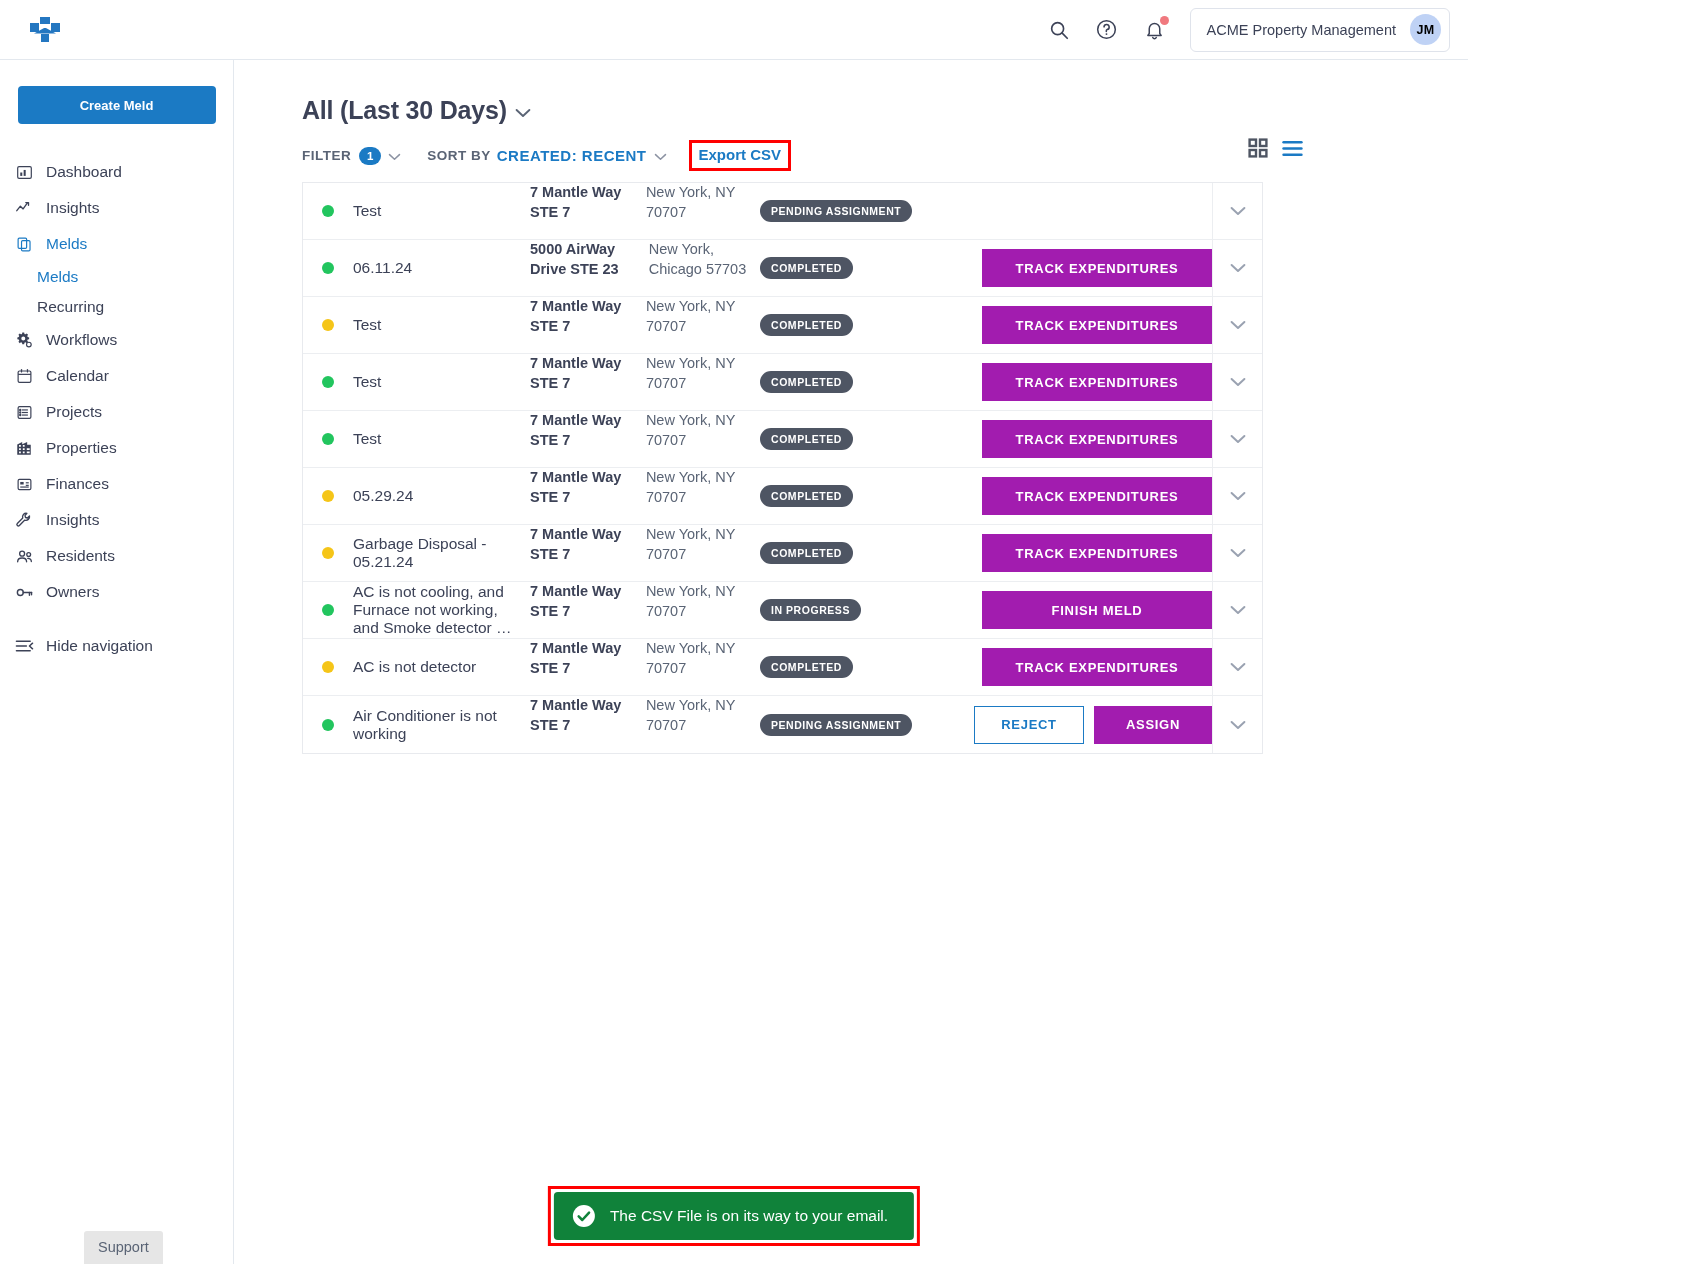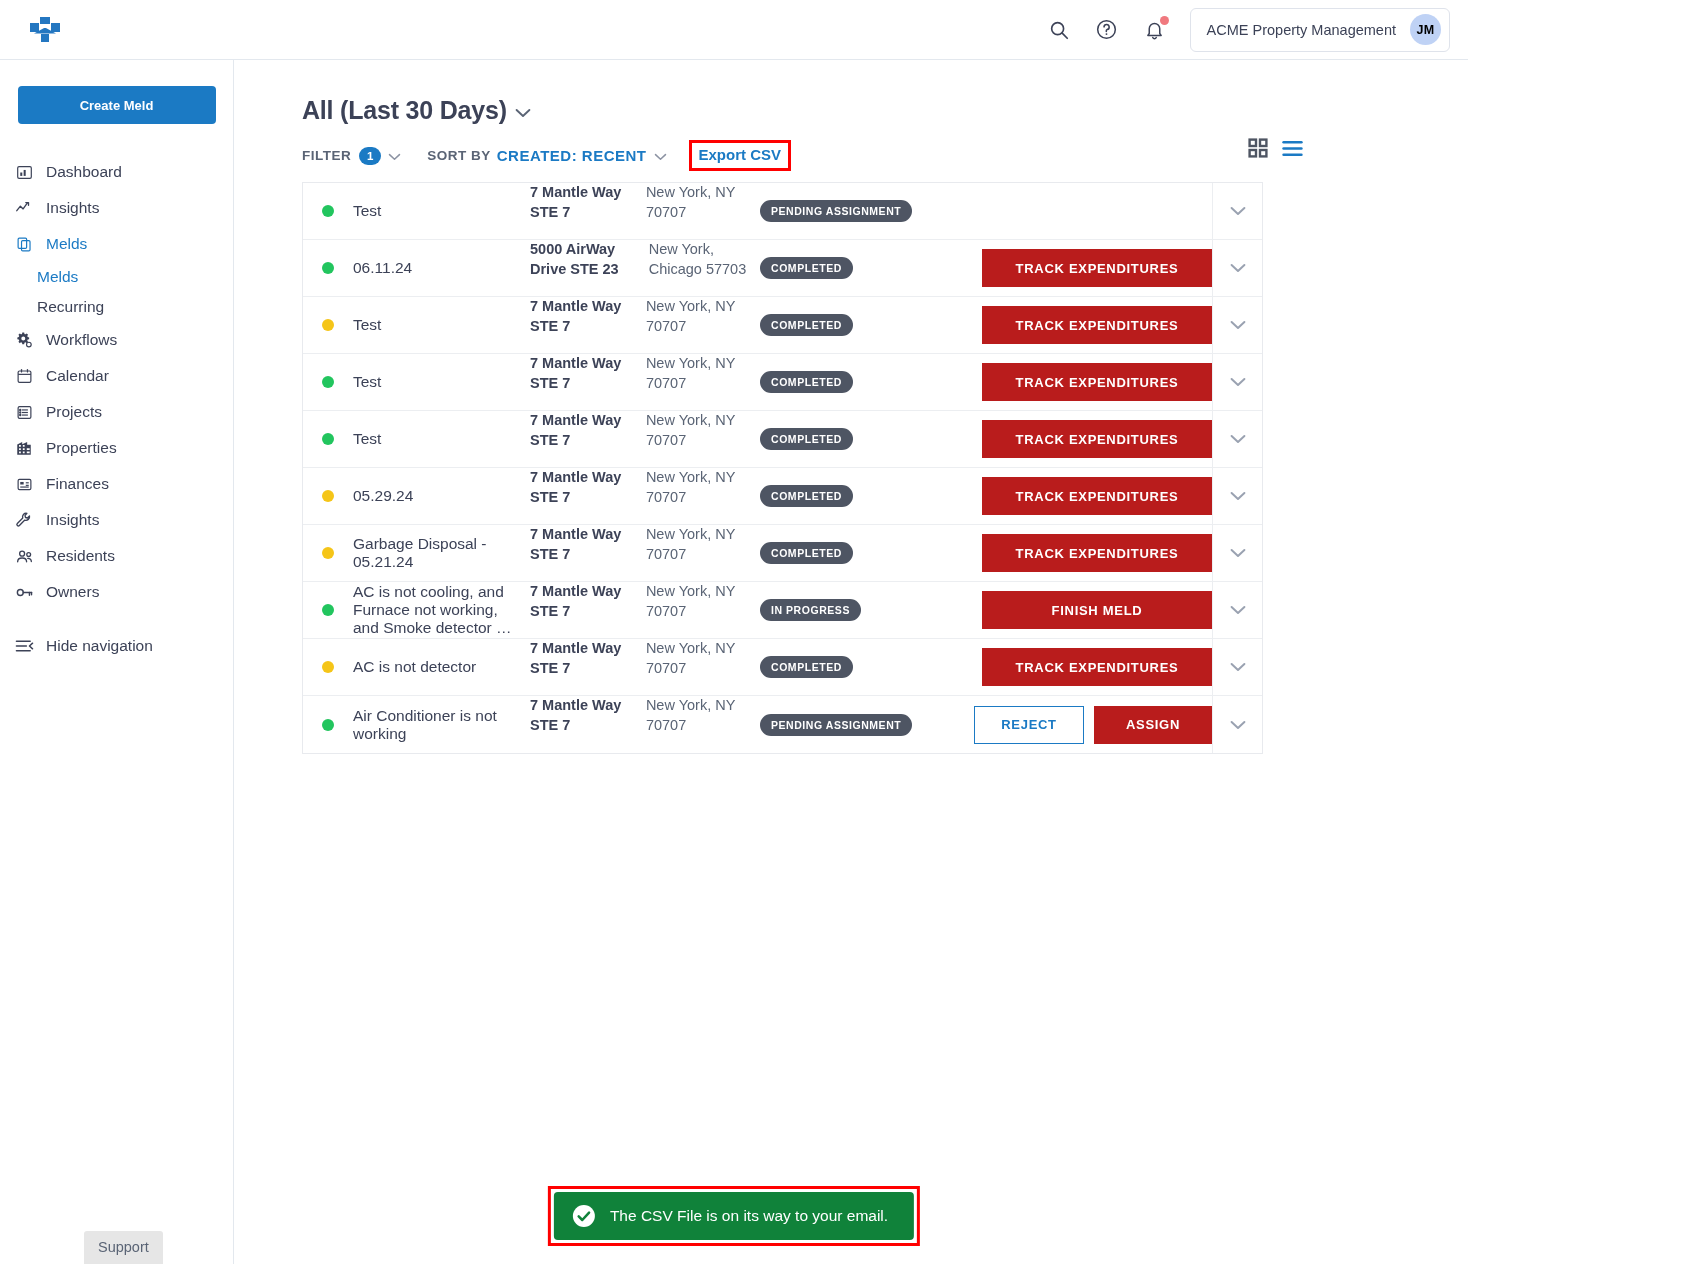--- a/index.html
+++ b/index.html
@@ -124,21 +124,21 @@
   .addr1 { font-size: 14.5px; font-weight: 700; color: #3c4257; line-height: 1.35; }
   .addr2 { font-size: 14.5px; color: #5a6475; line-height: 1.35; }
   .c-status { width: 180px; display: flex; align-items: center; }
   .badge {
     background: #4e5563; color: #fff; border-radius: 999px;
     font-size: 10.5px; font-weight: 700; letter-spacing: .55px;
     padding: 5px 11px 5px 11px; white-space: nowrap;
   }
   .c-action { width: 272px; display: flex; align-items: center; justify-content: flex-end; gap: 10px; padding-right: 0; }
   .btn-primary {
-    background: #b91c1c; color: #fff; border: none;
+    background: #a21caf; color: #fff; border: none;
     height: 38px; min-width: 230px; padding: 0 12px;
     font-size: 13px; font-weight: 700; letter-spacing: .7px;
     cursor: pointer; font-family: "Liberation Sans", sans-serif;
   }
   .btn-assign { min-width: 118px; }
   .btn-outline {
     background: #fff; color: #1b7ac4; border: 1px solid #1b7ac4;
     height: 38px; min-width: 110px; padding: 0 12px;
     font-size: 13px; font-weight: 700; letter-spacing: .7px;
     cursor: pointer; font-family: "Liberation Sans", sans-serif;

